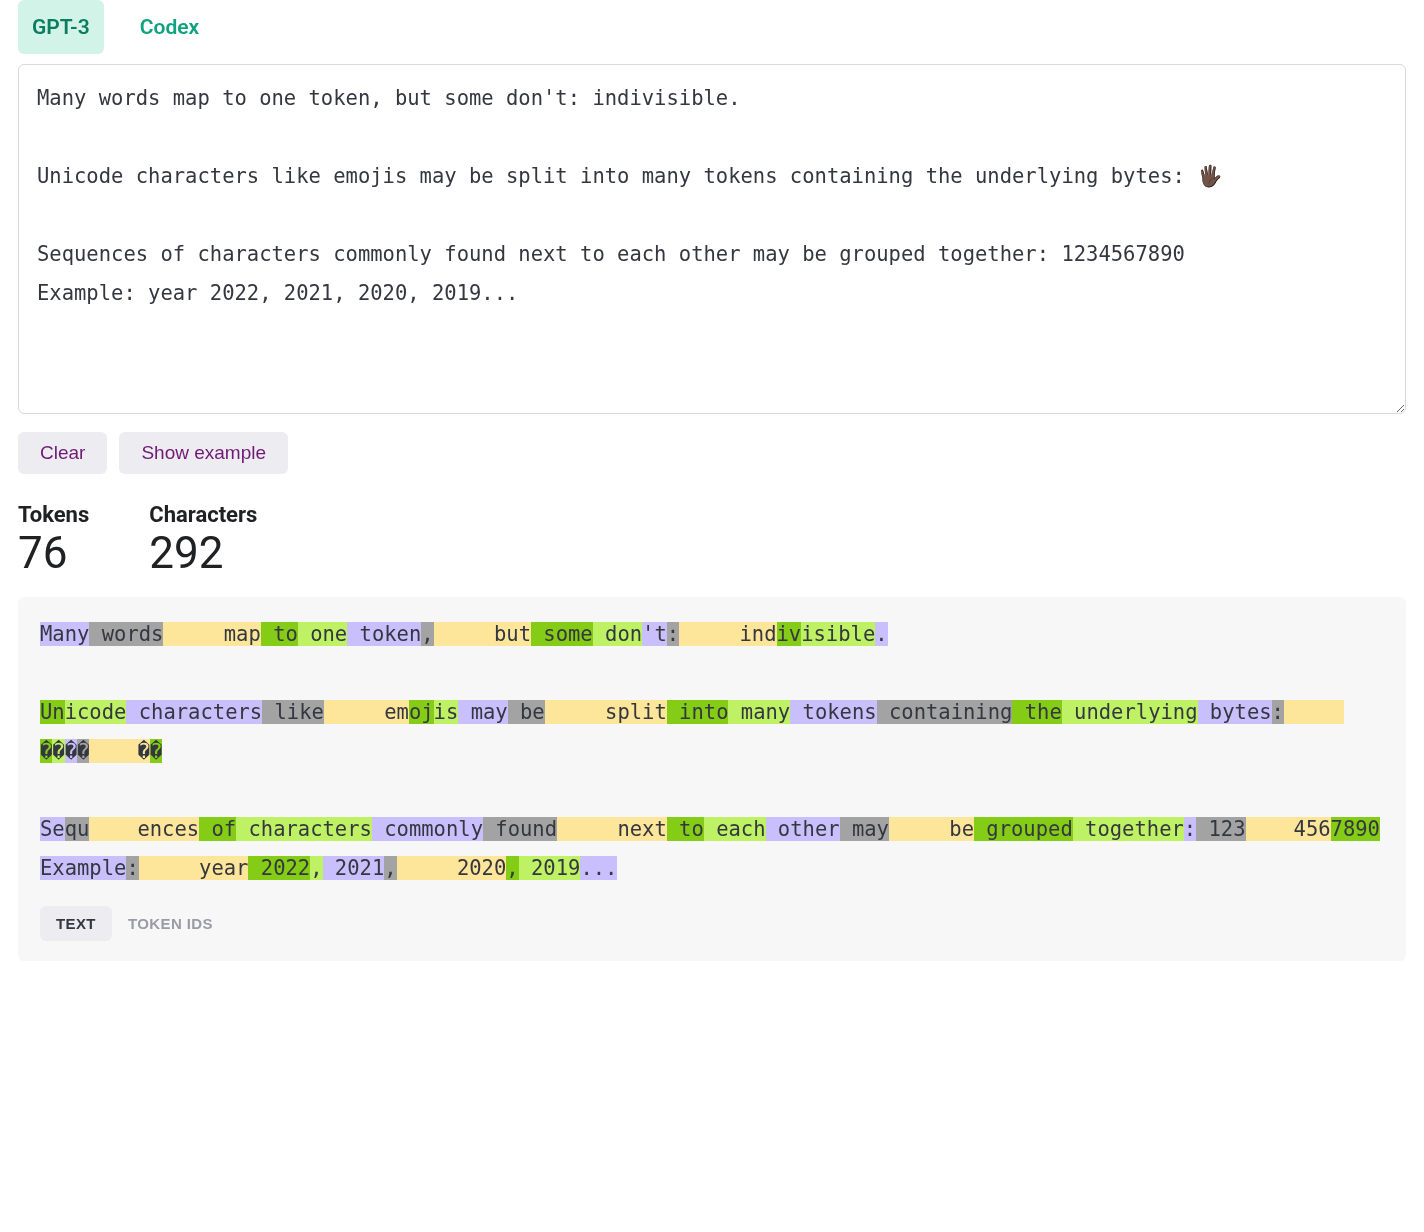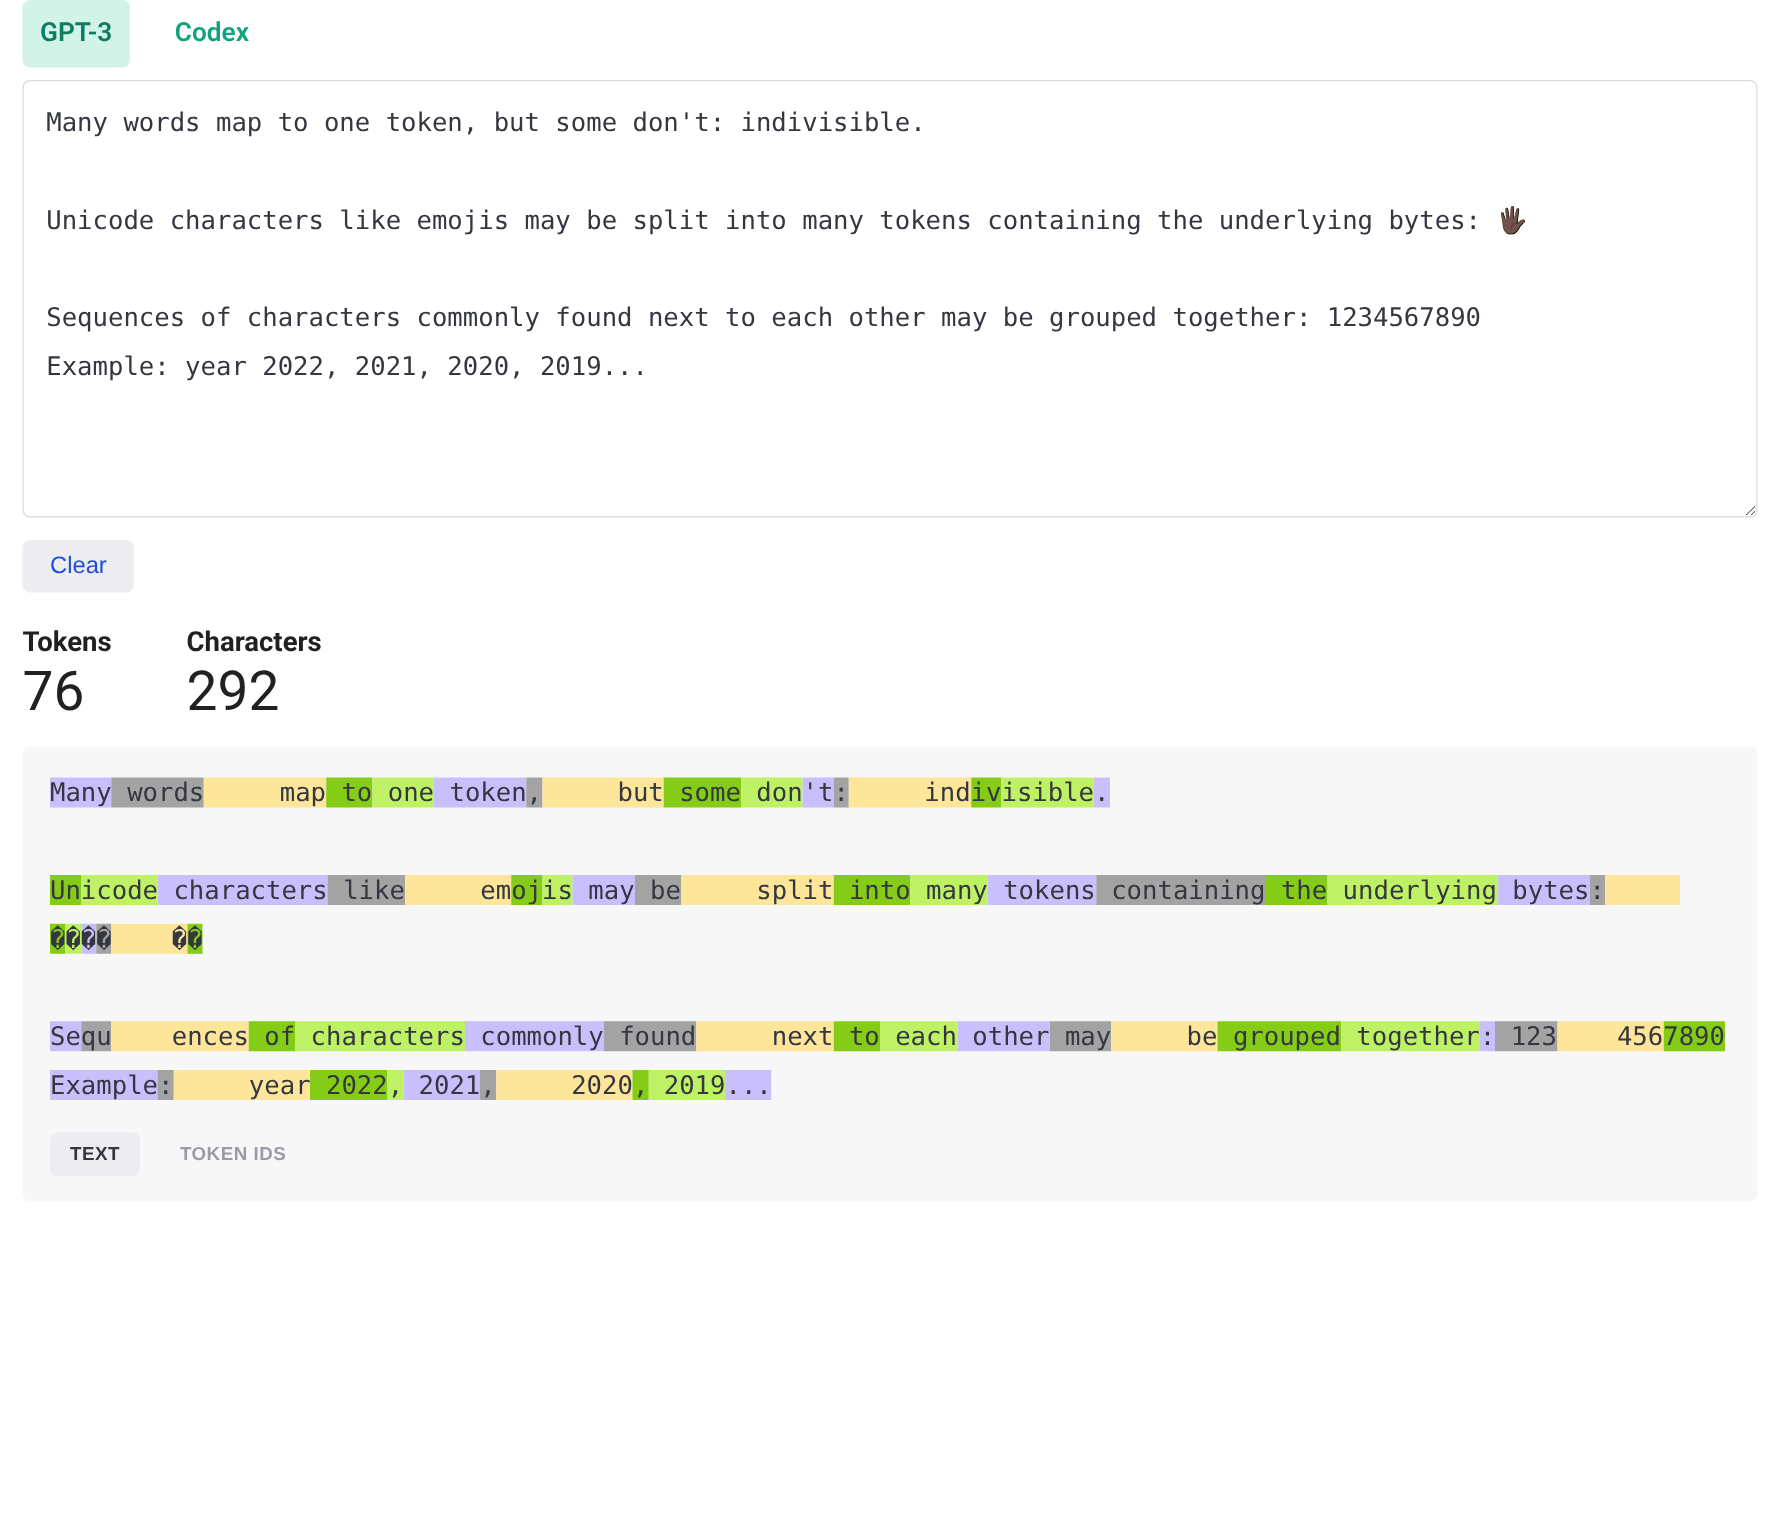--- a/index.html
+++ b/index.html
@@ -53,21 +53,21 @@
       gap: 12px;
       margin-bottom: 28px;
     }
     .btn {
       padding: 10px 22px;
       font-size: 19px;
       background: #ececf1;
       border: none;
       border-radius: 6px;
       cursor: pointer;
-      color: #1d4ed8;
+      color: #701a75;
     }
     .stats {
       display: flex;
       gap: 60px;
       margin-bottom: 20px;
     }
     .stat-block {
       display: flex;
       flex-direction: column;
     }
@@ -100,21 +100,21 @@
     .tok {
       border-radius: 0;
     }
     .c0 { background: #cabffd; }
     .c1 { background: #a3a3a3; }
     .c2 { background: #fde59a; padding-left: 48px; }
     .c3 { background: #84cc16; }
     .c4 { background: #bef264; }
     .view-toggle {
       display: flex;
-      gap: 16px;
+      gap: 0;
     }
     .view-btn {
       padding: 9px 16px;
       font-size: 15px;
       font-weight: 700;
       letter-spacing: 0.4px;
       background: transparent;
       border: none;
       border-radius: 6px;
       cursor: pointer;
@@ -137,20 +137,21 @@
   <textarea style="">Many words map to one token, but some don't: indivisible.
 
 Unicode characters like emojis may be split into many tokens containing the underlying bytes: 🖐🏿
 
 Sequences of characters commonly found next to each other may be grouped together: 1234567890
 Example: year 2022, 2021, 2020, 2019...</textarea>
 </div>
 
 <div class="action-buttons">
   <button class="btn">Clear</button>
+  <button class="btn">Show example</button>
 </div>
 
 <div class="stats">
   <div class="stat-block">
     <div class="stat-label">Tokens</div>
     <div class="stat-value">76</div>
   </div>
   <div class="stat-block">
     <div class="stat-label">Characters</div>
     <div class="stat-value">292</div>

